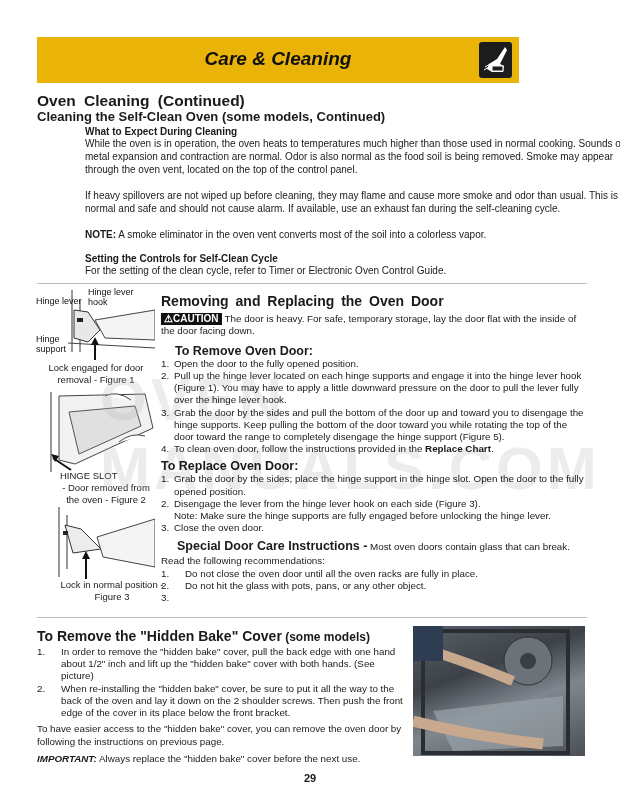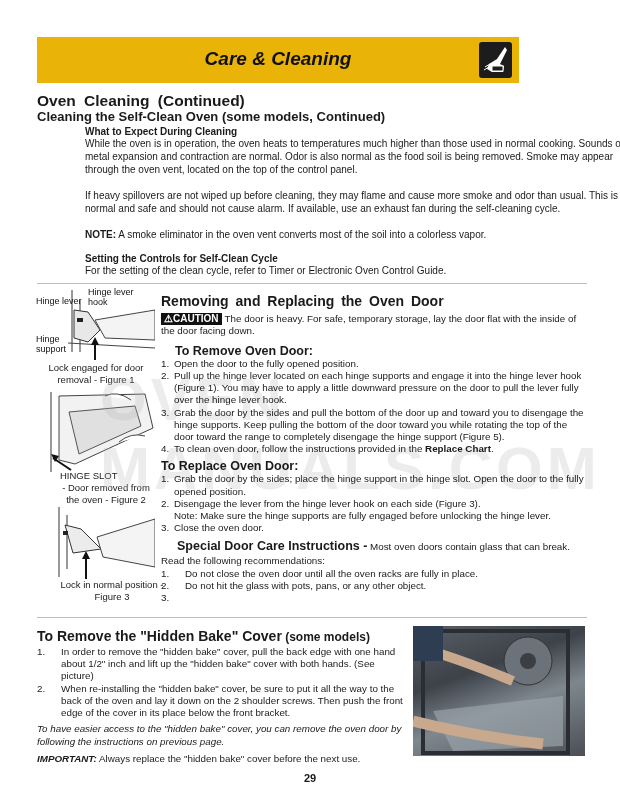--- a/index.html
+++ b/index.html
@@ -138,21 +138,21 @@
 </div>
 
 <div class="rule" style="top:617px;"></div>
 
 <div class="bot" style="top:628px;">
   <p class="bh"><span>To Remove the "Hidden Bake" Cover</span><small> (some models)</small></p>
   <ol class="list wide" style="margin-top:2px;">
     <li><span class="n">1.</span><span>In order to remove the "hidden bake" cover, pull the back edge with one hand about 1/2" inch and lift up the "hidden bake" cover with both hands. (See picture)</span></li>
     <li><span class="n">2.</span><span>When re-installing the "hidden bake" cover, be sure to put it all the way to the back of the oven and lay it down on the 2 shoulder screws. Then push the front edge of the cover in its place below the front bracket.</span></li>
   </ol>
-  <p class="p" style="margin-top:4px;font-size:9.8px;line-height:12.4px;font-style:italic;">To have easier access to the "hidden bake" cover, you can remove the oven door by following the instructions on previous page.</p>
+  <p class="p" style="margin-top:4px;font-size:9.8px;line-height:12.4px;">To have easier access to the "hidden bake" cover, you can remove the oven door by following the instructions on previous page.</p>
   <p class="p" style="margin-top:4px;font-size:9.8px;"><b><i>IMPORTANT:</i></b><span> Always replace the "hidden bake" cover before the next use.</span></p>
 </div>
 
 <div class="photo">
   <svg width="172" height="130" viewBox="0 0 172 130">
     <rect x="10" y="5" width="145" height="122" fill="none" stroke="#2a2d31" stroke-width="4"></rect>
     <circle cx="115" cy="35" r="24" fill="#6b7279" stroke="#333"></circle>
     <circle cx="115" cy="35" r="8" fill="#3b3f44"></circle>
     <path d="M20 85 L150 70 L150 120 L40 125 Z" fill="#9aa2a9" opacity="0.7"></path>
     <path d="M0 20 Q40 30 100 55" stroke="#c9a98d" stroke-width="10" fill="none"></path>

